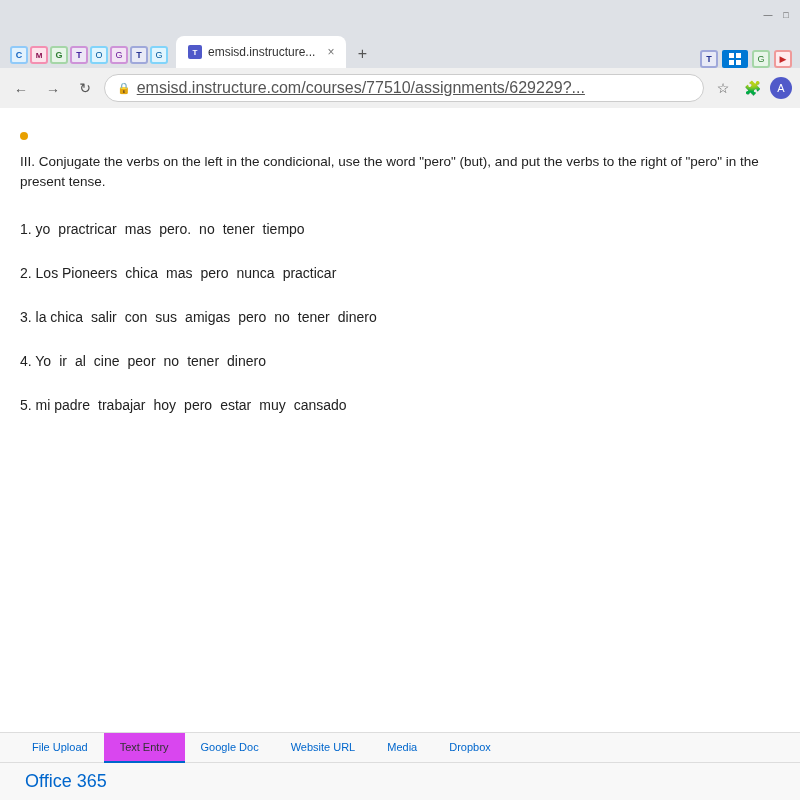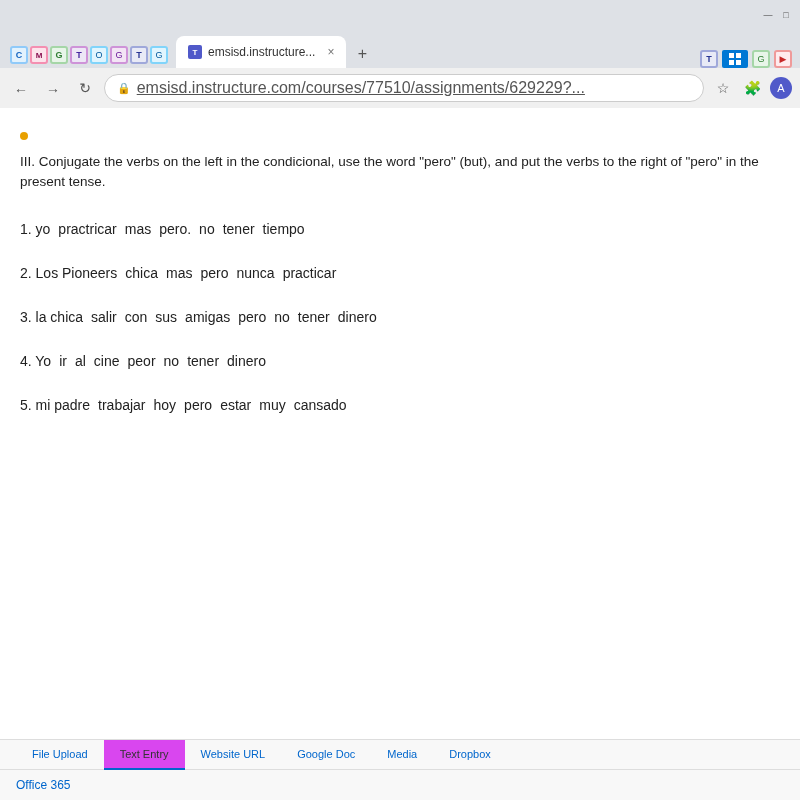--- a/index.html
+++ b/index.html
@@ -236,22 +236,22 @@
       margin-bottom: -1px;
     }
 
     .content-tab.active {
       color: #333;
       border-bottom: 2px solid #0066cc;
       background: #d946ef;
     }
 
     .office-row {
-      padding: 8px 16px;
-      font-size: 12px;
+      padding: 8px 25px;
+      font-size: 18px;
       color: #0066cc;
       cursor: pointer;
     }
 
     
     .tabs-icon-group {
       display: flex;
       align-items: center;
       gap: 2px;
       padding: 4px 6px;
@@ -403,19 +403,19 @@
     </div>
   </div>
 
   <div style="height: 80px;"></div>
 </div>
 
 <div class="bottom-tabs">
   <div class="tab-row">
     <div class="content-tab">File Upload</div>
     <div class="content-tab active">Text Entry</div>
+    <div class="content-tab">Google Doc</div>
     <div class="content-tab">Website URL</div>
-    <div class="content-tab">Google Doc</div>
     <div class="content-tab">Media</div>
     <div class="content-tab">Dropbox</div>
   </div>
   <div class="office-row">Office 365</div>
 </div>
 
 </body></html>

